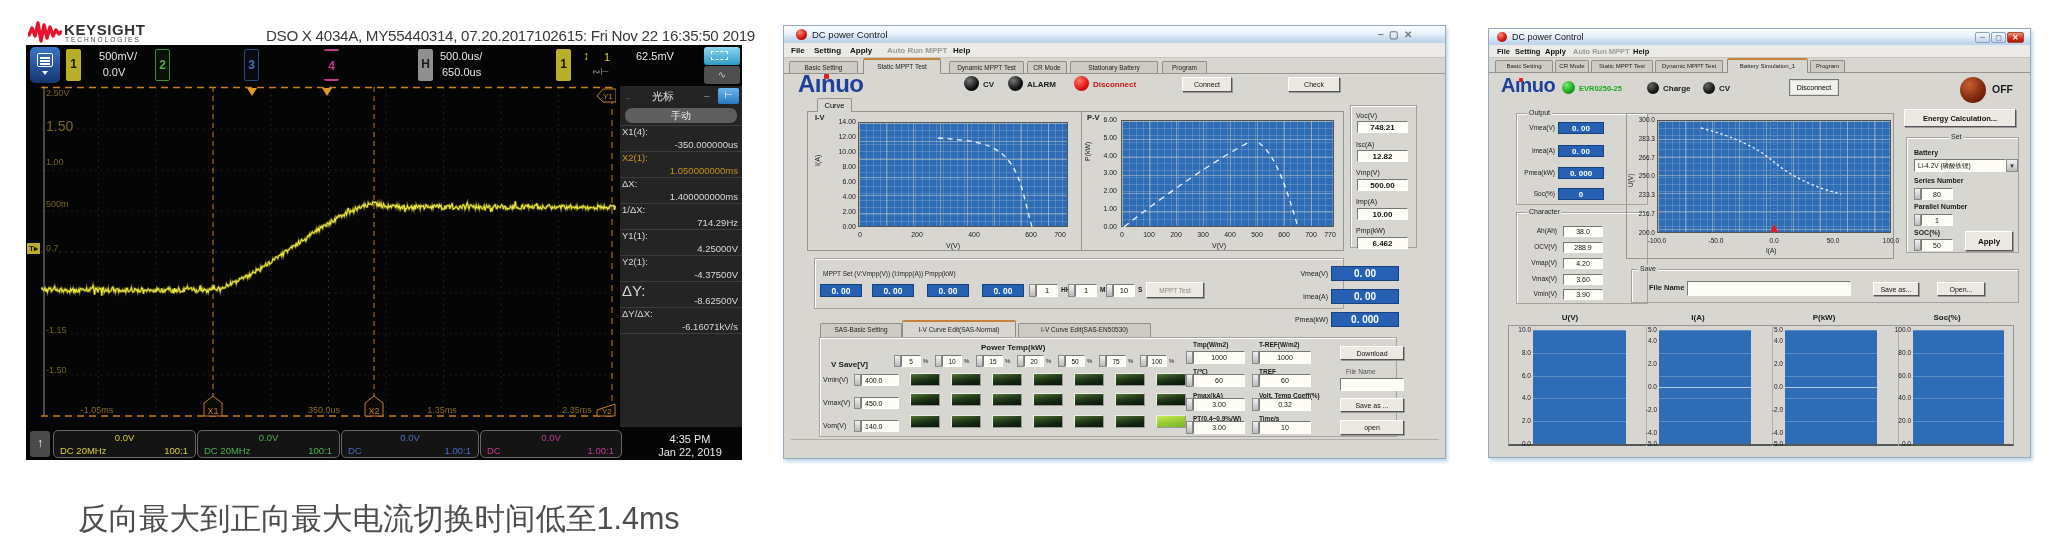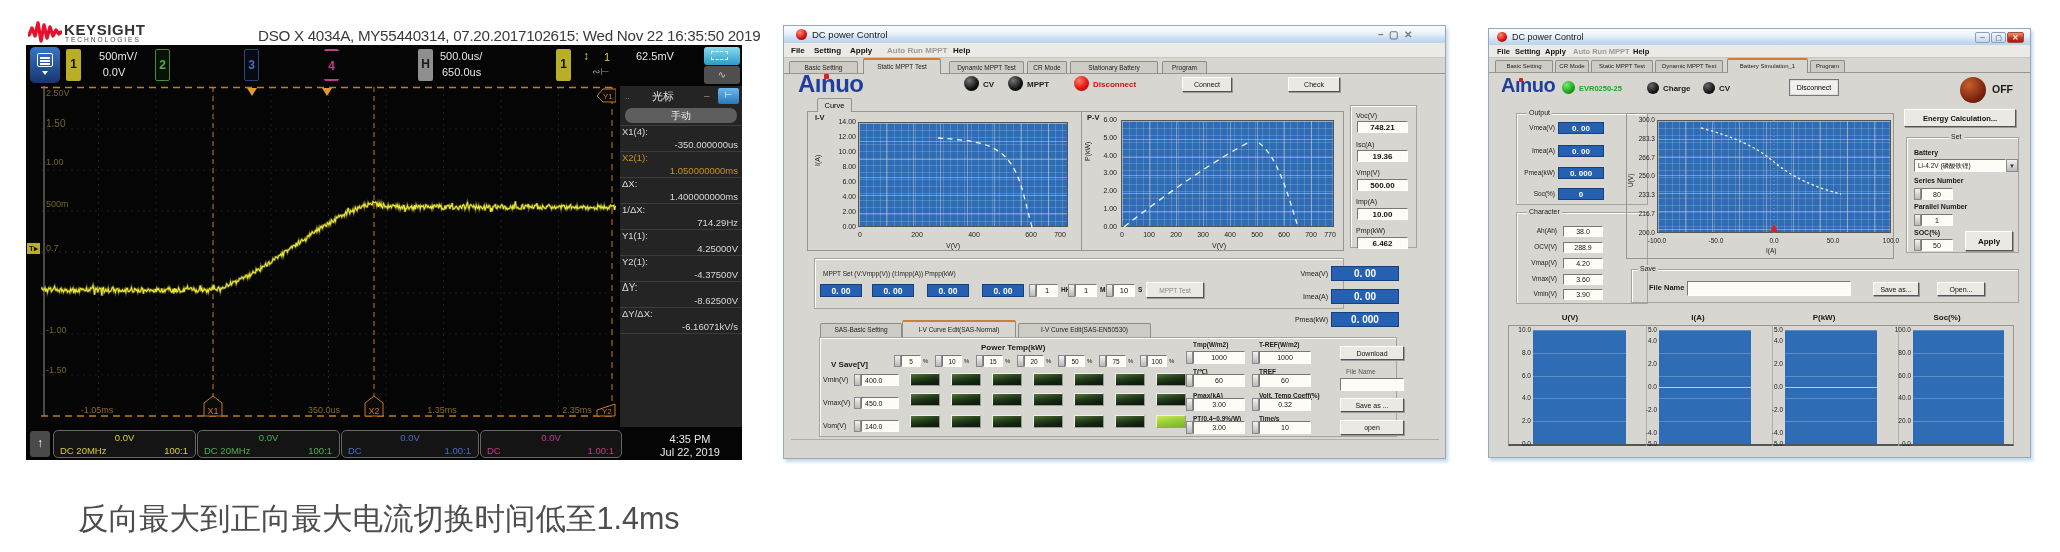--- a/index.html
+++ b/index.html
@@ -15,21 +15,21 @@
 .gbt{position:absolute;border:1px solid #999;border-top-color:#eee;border-left-color:#eee;background:linear-gradient(170deg,#57763a 0%,#27411b 38%,#122310 70%,#0b1a0a 100%)}
 .tab{position:absolute;background:#cecbc5;border:1px solid #8f8d88;border-bottom:none;text-align:center;color:#222;white-space:nowrap;overflow:hidden;border-radius:2px 2px 0 0}
 .tabon{background:#d8d6d1;border-top:2px solid #c8813c;z-index:3}
 .win{position:absolute;background:#d8d6d1;border:1px solid #96a8bc;box-shadow:2px 3px 3px rgba(150,185,215,.55)}
 </style></head><body>
 <svg class="a" style="left:28px;top:20px" width="34" height="26" viewBox="0 0 34 26">
 <path d="M1 15 L4 8 L7 16 L10 3 L13 21 L16 5 L19 18 L22 7 L25 16 L28 10 L31 14 L33 12" stroke="#e8112d" stroke-width="3.4" fill="none" stroke-linejoin="round" stroke-linecap="round"></path>
   </svg>
 <div class="t" style="left:64px;top:22px;font-size:15px;font-weight:bold;color:#333;letter-spacing:.6px">KEYSIGHT</div>
 <div class="t" style="left:65px;top:37px;font-size:6.6px;color:#4a4a4a;letter-spacing:1.95px">TECHNOLOGIES</div>
-<div class="t" style="left:258px;top:28px;width:497px;text-align:right;font-size:15.2px;color:#3a3a3a;letter-spacing:-0.3px">DSO X 4034A, MY55440314, 07.20.2017102615: Wed Nov 22 16:35:50 2019</div>
+<div class="t" style="left:258px;top:28px;width:497px;text-align:right;font-size:15.2px;color:#3a3a3a;letter-spacing:-0.3px">DSO X 4034A, MY55440314, 07.20.2017102615: Fri Nov 22 16:35:50 2019</div>
 <div class="a" style="left:26px;top:45px;width:716px;height:415px;background:#050505"></div>
 <div class="a" style="left:30px;top:47px;width:30px;height:36px;border-radius:5px;background:linear-gradient(#3a74c8,#16366e)">
     <div class="a" style="left:7px;top:6px;width:16px;height:14px;border:1.5px solid #fff;border-radius:2px"></div>
     <div class="a" style="left:10px;top:10px;width:10px;height:1.5px;background:#fff"></div>
     <div class="a" style="left:10px;top:13px;width:10px;height:1.5px;background:#fff"></div>
     <div class="a" style="left:10px;top:16px;width:10px;height:1.5px;background:#fff"></div>
     <div class="a" style="left:12px;top:24px;width:6px;height:4px;background:#fff;clip-path:polygon(0 0,100% 0,50% 100%)"></div>
   </div>
 <div class="a" style="left:66px;top:49px;width:15px;height:32px;background:#b9ae27;color:#151500;text-align:center;font-size:12px;font-weight:bold;line-height:30px;border-radius:2px">1</div>
 <div class="a" style="left:155px;top:49px;width:15px;height:32px;border:1px solid #3f8f3f;color:#4fae4f;background:#0a1208;text-align:center;font-size:12px;font-weight:bold;line-height:30px;border-radius:2px">2</div>
@@ -83,25 +83,25 @@
     <path d="M556 324 L574 318 L574 330 L556 330 Z" fill="#0a0a0a" stroke="#c27b1e"></path>
     <text x="561" y="328" fill="#c27b1e" font-size="8" font-family="Liberation Sans">Y2</text>
     <text x="56" y="327" fill="#8a6a20" font-size="9" text-anchor="middle" font-family="Liberation Sans">-1.05ms</text>
     <text x="283" y="327" fill="#8a6a20" font-size="9" text-anchor="middle" font-family="Liberation Sans">350.0us</text>
     <text x="401" y="327" fill="#8a6a20" font-size="9" text-anchor="middle" font-family="Liberation Sans">1.35ms</text>
     <text x="536" y="327" fill="#8a6a20" font-size="9" text-anchor="middle" font-family="Liberation Sans">2.35ms</text>
     <polyline points="0.0,202.3 0.8,201.9 1.6,203.4 2.4,204.1 3.2,203.2 4.0,202.0 4.8,205.6 5.6,202.7 6.4,206.1 7.2,203.5 8.0,201.8 8.8,203.0 9.6,202.2 10.4,205.5 11.2,204.4 12.0,203.4 12.8,201.9 13.6,200.3 14.4,203.7 15.2,204.4 16.0,203.0 16.8,205.0 17.6,204.4 18.4,205.8 19.2,203.0 20.0,202.2 20.8,205.2 21.6,203.9 22.4,206.1 23.2,204.4 24.0,203.1 24.8,204.5 25.6,203.8 26.4,206.1 27.2,204.8 28.0,205.0 28.8,206.4 29.6,203.0 30.4,204.8 31.2,203.5 32.0,202.2 32.8,207.3 33.6,202.8 34.4,205.8 35.2,203.8 36.0,205.8 36.8,205.7 37.6,203.6 38.4,205.8 39.2,202.3 40.0,202.7 40.8,203.9 41.6,202.9 42.4,203.0 43.2,204.3 44.0,204.9 44.8,204.6 45.6,201.9 46.4,205.3 47.2,205.4 48.0,203.5 48.8,204.6 49.6,201.9 50.4,202.4 51.2,201.9 52.0,199.6 52.8,203.3 53.6,208.7 54.4,202.3 55.2,203.3 56.0,202.2 56.8,206.4 57.6,203.9 58.4,202.1 59.2,202.9 60.0,202.4 60.8,209.6 61.6,202.3 62.4,201.7 63.2,206.3 64.0,204.9 64.8,203.4 65.6,205.3 66.4,205.3 67.2,202.7 68.0,206.3 68.8,205.5 69.6,205.2 70.4,204.1 71.2,201.7 72.0,201.2 72.8,204.9 73.6,203.7 74.4,206.3 75.2,203.4 76.0,202.7 76.8,202.6 77.6,205.9 78.4,203.9 79.2,205.4 80.0,204.8 80.8,205.4 81.6,203.9 82.4,205.4 83.2,205.4 84.0,203.5 84.8,206.1 85.6,202.4 86.4,202.3 87.2,205.5 88.0,205.6 88.8,204.8 89.6,204.2 90.4,201.7 91.2,204.7 92.0,206.1 92.8,205.8 93.6,202.6 94.4,203.0 95.2,204.4 96.0,203.6 96.8,206.0 97.6,203.8 98.4,205.9 99.2,206.0 100.0,204.2 100.8,201.7 101.6,202.5 102.4,207.7 103.2,203.9 104.0,204.3 104.8,204.1 105.6,205.4 106.4,204.3 107.2,202.9 108.0,204.0 108.8,205.2 109.6,203.7 110.4,204.0 111.2,204.9 112.0,204.2 112.8,206.1 113.6,205.8 114.4,202.8 115.2,206.1 116.0,202.3 116.8,203.7 117.6,202.8 118.4,204.8 119.2,205.9 120.0,205.0 120.8,202.3 121.6,206.2 122.4,206.2 123.2,203.9 124.0,205.6 124.8,203.7 125.6,203.2 126.4,203.1 127.2,201.7 128.0,203.7 128.8,201.9 129.6,204.1 130.4,206.3 131.2,206.3 132.0,202.9 132.8,207.5 133.6,202.2 134.4,206.0 135.2,202.8 136.0,206.0 136.8,205.0 137.6,201.9 138.4,203.6 139.2,206.1 140.0,205.4 140.8,205.7 141.6,205.7 142.4,203.2 143.2,206.0 144.0,202.2 144.8,202.7 145.6,202.4 146.4,200.3 147.2,203.1 148.0,203.0 148.8,202.5 149.6,201.7 150.4,201.7 151.2,204.2 152.0,203.9 152.8,202.1 153.6,203.7 154.4,205.6 155.2,204.0 156.0,206.3 156.8,205.6 157.6,204.7 158.4,203.3 159.2,199.4 160.0,205.2 160.8,202.4 161.6,205.6 162.4,204.8 163.2,202.8 164.0,203.8 164.8,203.7 165.6,206.2 166.4,204.2 167.2,206.2 168.0,203.3 168.8,202.5 169.6,204.0 170.4,204.0 171.2,201.1 172.0,203.6 172.8,198.8 173.6,202.5 174.4,203.5 175.2,203.8 176.0,204.5 176.8,202.0 177.6,201.1 178.4,202.8 179.2,205.5 180.0,202.2 180.8,202.7 181.6,201.3 182.4,202.2 183.2,201.9 184.0,201.9 184.8,200.8 185.6,197.9 186.4,198.9 187.2,200.4 188.0,199.3 188.8,199.2 189.6,196.1 190.4,198.8 191.2,197.6 192.0,195.4 192.8,195.8 193.6,195.5 194.4,194.9 195.2,197.6 196.0,194.8 196.8,195.6 197.6,195.0 198.4,192.5 199.2,192.8 200.0,192.6 200.8,191.0 201.6,191.6 202.4,192.9 203.2,190.9 204.0,191.2 204.8,189.3 205.6,189.2 206.4,191.8 207.2,189.2 208.0,191.0 208.8,187.8 209.6,190.0 210.4,188.1 211.2,187.4 212.0,185.4 212.8,186.5 213.6,186.8 214.4,187.1 215.2,183.1 216.0,184.4 216.8,183.3 217.6,182.9 218.4,184.4 219.2,185.2 220.0,180.6 220.8,182.5 221.6,180.3 222.4,180.2 223.2,180.5 224.0,179.3 224.8,177.3 225.6,179.9 226.4,179.8 227.2,176.6 228.0,175.8 228.8,178.3 229.6,177.2 230.4,177.1 231.2,175.2 232.0,172.6 232.8,173.7 233.6,173.9 234.4,171.0 235.2,170.8 236.0,171.1 236.8,172.2 237.6,169.7 238.4,169.4 239.2,169.2 240.0,167.7 240.8,170.1 241.6,166.9 242.4,169.4 243.2,165.4 244.0,164.7 244.8,164.2 245.6,164.3 246.4,166.2 247.2,163.8 248.0,163.7 248.8,162.4 249.6,161.6 250.4,160.5 251.2,161.9 252.0,159.7 252.8,159.3 253.6,159.5 254.4,160.6 255.2,156.7 256.0,160.3 256.8,157.4 257.6,155.0 258.4,158.1 259.2,157.3 260.0,154.3 260.8,153.4 261.6,155.0 262.4,154.6 263.2,154.2 264.0,152.8 264.8,155.0 265.6,153.2 266.4,150.2 267.2,149.5 268.0,150.7 268.8,147.7 269.6,149.2 270.4,147.2 271.2,145.8 272.0,147.1 272.8,147.3 273.6,146.1 274.4,144.6 275.2,145.9 276.0,142.7 276.8,144.8 277.6,142.6 278.4,144.8 279.2,140.7 280.0,141.7 280.8,140.3 281.6,142.0 282.4,139.3 283.2,139.3 284.0,138.4 284.8,140.1 285.6,140.3 286.4,136.8 287.2,137.2 288.0,138.9 288.8,136.2 289.6,138.0 290.4,133.8 291.2,134.7 292.0,136.2 292.8,136.2 293.6,133.1 294.4,135.1 295.2,131.0 296.0,131.9 296.8,131.3 297.6,129.5 298.4,130.5 299.2,129.2 300.0,129.1 300.8,131.1 301.6,129.1 302.4,128.7 303.2,130.2 304.0,127.6 304.8,125.9 305.6,128.6 306.4,125.1 307.2,122.0 308.0,125.2 308.8,127.4 309.6,124.5 310.4,125.5 311.2,125.6 312.0,123.4 312.8,126.6 313.6,124.2 314.4,121.4 315.2,122.9 316.0,124.4 316.8,121.3 317.6,121.9 318.4,120.4 319.2,122.3 320.0,122.1 320.8,120.1 321.6,119.9 322.4,118.5 323.2,120.9 324.0,117.9 324.8,119.9 325.6,121.0 326.4,120.8 327.2,116.9 328.0,118.3 328.8,117.9 329.6,117.6 330.4,118.4 331.2,118.8 332.0,115.7 332.8,116.2 333.6,116.6 334.4,116.0 335.2,116.5 336.0,119.8 336.8,117.4 337.6,120.9 338.4,117.5 339.2,119.8 340.0,117.4 340.8,121.1 341.6,121.9 342.4,117.6 343.2,118.9 344.0,121.1 344.8,120.3 345.6,120.8 346.4,122.3 347.2,119.1 348.0,121.6 348.8,120.4 349.6,119.6 350.4,121.5 351.2,119.6 352.0,118.8 352.8,119.5 353.6,119.6 354.4,121.2 355.2,119.1 356.0,121.2 356.8,119.0 357.6,121.9 358.4,120.0 359.2,123.2 360.0,121.3 360.8,120.6 361.6,123.4 362.4,119.5 363.2,119.6 364.0,126.0 364.8,122.5 365.6,122.8 366.4,119.4 367.2,121.6 368.0,123.0 368.8,121.6 369.6,121.0 370.4,120.0 371.2,123.0 372.0,121.0 372.8,123.2 373.6,119.2 374.4,123.3 375.2,118.9 376.0,120.5 376.8,121.6 377.6,119.4 378.4,119.7 379.2,122.7 380.0,119.5 380.8,120.5 381.6,120.4 382.4,119.8 383.2,122.9 384.0,121.8 384.8,118.8 385.6,119.2 386.4,121.2 387.2,120.1 388.0,121.4 388.8,121.8 389.6,120.7 390.4,122.5 391.2,119.7 392.0,122.3 392.8,119.5 393.6,119.1 394.4,120.7 395.2,120.7 396.0,118.8 396.8,119.0 397.6,122.3 398.4,118.9 399.2,120.4 400.0,119.3 400.8,123.4 401.6,122.5 402.4,123.3 403.2,123.2 404.0,119.4 404.8,123.1 405.6,120.3 406.4,119.4 407.2,119.9 408.0,119.3 408.8,123.0 409.6,119.9 410.4,120.1 411.2,117.0 412.0,123.1 412.8,122.9 413.6,122.4 414.4,121.1 415.2,120.3 416.0,121.3 416.8,122.8 417.6,123.4 418.4,120.5 419.2,119.9 420.0,121.4 420.8,122.3 421.6,119.4 422.4,118.8 423.2,119.8 424.0,123.3 424.8,121.8 425.6,118.6 426.4,116.6 427.2,120.7 428.0,122.9 428.8,119.7 429.6,118.7 430.4,119.2 431.2,120.3 432.0,121.4 432.8,119.6 433.6,120.9 434.4,123.1 435.2,119.3 436.0,121.7 436.8,122.4 437.6,119.9 438.4,122.8 439.2,120.3 440.0,120.7 440.8,122.1 441.6,122.9 442.4,121.4 443.2,119.7 444.0,124.5 444.8,121.6 445.6,119.3 446.4,121.5 447.2,121.7 448.0,119.4 448.8,120.0 449.6,125.9 450.4,122.0 451.2,125.3 452.0,120.8 452.8,120.8 453.6,119.1 454.4,118.8 455.2,122.2 456.0,122.7 456.8,119.9 457.6,120.7 458.4,121.1 459.2,121.7 460.0,119.6 460.8,118.7 461.6,119.7 462.4,123.1 463.2,120.2 464.0,120.2 464.8,123.0 465.6,121.9 466.4,123.3 467.2,122.6 468.0,122.7 468.8,122.1 469.6,120.1 470.4,121.6 471.2,123.0 472.0,118.7 472.8,123.1 473.6,119.3 474.4,115.3 475.2,121.6 476.0,122.1 476.8,121.4 477.6,122.5 478.4,122.9 479.2,122.8 480.0,123.1 480.8,119.6 481.6,118.8 482.4,122.5 483.2,122.6 484.0,120.0 484.8,119.1 485.6,119.6 486.4,120.6 487.2,118.0 488.0,122.0 488.8,120.1 489.6,121.0 490.4,121.6 491.2,119.9 492.0,122.3 492.8,122.0 493.6,119.6 494.4,119.0 495.2,119.4 496.0,117.3 496.8,123.3 497.6,120.9 498.4,122.4 499.2,121.0 500.0,122.6 500.8,123.1 501.6,119.6 502.4,121.0 503.2,121.7 504.0,122.4 504.8,122.4 505.6,120.3 506.4,120.5 507.2,119.0 508.0,118.7 508.8,119.9 509.6,121.0 510.4,122.8 511.2,120.8 512.0,122.2 512.8,121.7 513.6,120.2 514.4,122.6 515.2,122.2 516.0,120.7 516.8,121.4 517.6,120.8 518.4,119.7 519.2,120.0 520.0,122.6 520.8,119.3 521.6,120.2 522.4,119.4 523.2,119.5 524.0,122.1 524.8,123.2 525.6,120.4 526.4,122.4 527.2,120.7 528.0,121.7 528.8,119.6 529.6,118.8 530.4,122.4 531.2,121.0 532.0,120.8 532.8,121.5 533.6,122.2 534.4,120.7 535.2,122.2 536.0,119.7 536.8,122.8 537.6,122.0 538.4,121.9 539.2,120.8 540.0,121.6 540.8,120.6 541.6,122.0 542.4,119.8 543.2,120.8 544.0,120.6 544.8,123.1 545.6,121.7 546.4,120.5 547.2,123.3 548.0,121.5 548.8,122.4 549.6,121.1 550.4,121.4 551.2,122.0 552.0,121.7 552.8,121.1 553.6,123.2 554.4,121.9 555.2,122.3 556.0,123.3 556.8,118.9 557.6,120.5 558.4,120.0 559.2,122.0 560.0,119.9 560.8,122.2 561.6,121.1 562.4,122.4 563.2,119.6 564.0,122.3 564.8,121.6 565.6,121.3 566.4,123.2 567.2,121.7 568.0,122.5 568.8,120.0 569.6,119.2 570.4,120.3 571.2,119.9 572.0,119.8 572.8,119.5 573.6,123.8 574.4,119.8" fill="none" stroke="#e8e436" stroke-width="2.6" opacity="0.35"></polyline>
     <polyline points="0.0,202.3 0.8,201.9 1.6,203.4 2.4,204.1 3.2,203.2 4.0,202.0 4.8,205.6 5.6,202.7 6.4,206.1 7.2,203.5 8.0,201.8 8.8,203.0 9.6,202.2 10.4,205.5 11.2,204.4 12.0,203.4 12.8,201.9 13.6,200.3 14.4,203.7 15.2,204.4 16.0,203.0 16.8,205.0 17.6,204.4 18.4,205.8 19.2,203.0 20.0,202.2 20.8,205.2 21.6,203.9 22.4,206.1 23.2,204.4 24.0,203.1 24.8,204.5 25.6,203.8 26.4,206.1 27.2,204.8 28.0,205.0 28.8,206.4 29.6,203.0 30.4,204.8 31.2,203.5 32.0,202.2 32.8,207.3 33.6,202.8 34.4,205.8 35.2,203.8 36.0,205.8 36.8,205.7 37.6,203.6 38.4,205.8 39.2,202.3 40.0,202.7 40.8,203.9 41.6,202.9 42.4,203.0 43.2,204.3 44.0,204.9 44.8,204.6 45.6,201.9 46.4,205.3 47.2,205.4 48.0,203.5 48.8,204.6 49.6,201.9 50.4,202.4 51.2,201.9 52.0,199.6 52.8,203.3 53.6,208.7 54.4,202.3 55.2,203.3 56.0,202.2 56.8,206.4 57.6,203.9 58.4,202.1 59.2,202.9 60.0,202.4 60.8,209.6 61.6,202.3 62.4,201.7 63.2,206.3 64.0,204.9 64.8,203.4 65.6,205.3 66.4,205.3 67.2,202.7 68.0,206.3 68.8,205.5 69.6,205.2 70.4,204.1 71.2,201.7 72.0,201.2 72.8,204.9 73.6,203.7 74.4,206.3 75.2,203.4 76.0,202.7 76.8,202.6 77.6,205.9 78.4,203.9 79.2,205.4 80.0,204.8 80.8,205.4 81.6,203.9 82.4,205.4 83.2,205.4 84.0,203.5 84.8,206.1 85.6,202.4 86.4,202.3 87.2,205.5 88.0,205.6 88.8,204.8 89.6,204.2 90.4,201.7 91.2,204.7 92.0,206.1 92.8,205.8 93.6,202.6 94.4,203.0 95.2,204.4 96.0,203.6 96.8,206.0 97.6,203.8 98.4,205.9 99.2,206.0 100.0,204.2 100.8,201.7 101.6,202.5 102.4,207.7 103.2,203.9 104.0,204.3 104.8,204.1 105.6,205.4 106.4,204.3 107.2,202.9 108.0,204.0 108.8,205.2 109.6,203.7 110.4,204.0 111.2,204.9 112.0,204.2 112.8,206.1 113.6,205.8 114.4,202.8 115.2,206.1 116.0,202.3 116.8,203.7 117.6,202.8 118.4,204.8 119.2,205.9 120.0,205.0 120.8,202.3 121.6,206.2 122.4,206.2 123.2,203.9 124.0,205.6 124.8,203.7 125.6,203.2 126.4,203.1 127.2,201.7 128.0,203.7 128.8,201.9 129.6,204.1 130.4,206.3 131.2,206.3 132.0,202.9 132.8,207.5 133.6,202.2 134.4,206.0 135.2,202.8 136.0,206.0 136.8,205.0 137.6,201.9 138.4,203.6 139.2,206.1 140.0,205.4 140.8,205.7 141.6,205.7 142.4,203.2 143.2,206.0 144.0,202.2 144.8,202.7 145.6,202.4 146.4,200.3 147.2,203.1 148.0,203.0 148.8,202.5 149.6,201.7 150.4,201.7 151.2,204.2 152.0,203.9 152.8,202.1 153.6,203.7 154.4,205.6 155.2,204.0 156.0,206.3 156.8,205.6 157.6,204.7 158.4,203.3 159.2,199.4 160.0,205.2 160.8,202.4 161.6,205.6 162.4,204.8 163.2,202.8 164.0,203.8 164.8,203.7 165.6,206.2 166.4,204.2 167.2,206.2 168.0,203.3 168.8,202.5 169.6,204.0 170.4,204.0 171.2,201.1 172.0,203.6 172.8,198.8 173.6,202.5 174.4,203.5 175.2,203.8 176.0,204.5 176.8,202.0 177.6,201.1 178.4,202.8 179.2,205.5 180.0,202.2 180.8,202.7 181.6,201.3 182.4,202.2 183.2,201.9 184.0,201.9 184.8,200.8 185.6,197.9 186.4,198.9 187.2,200.4 188.0,199.3 188.8,199.2 189.6,196.1 190.4,198.8 191.2,197.6 192.0,195.4 192.8,195.8 193.6,195.5 194.4,194.9 195.2,197.6 196.0,194.8 196.8,195.6 197.6,195.0 198.4,192.5 199.2,192.8 200.0,192.6 200.8,191.0 201.6,191.6 202.4,192.9 203.2,190.9 204.0,191.2 204.8,189.3 205.6,189.2 206.4,191.8 207.2,189.2 208.0,191.0 208.8,187.8 209.6,190.0 210.4,188.1 211.2,187.4 212.0,185.4 212.8,186.5 213.6,186.8 214.4,187.1 215.2,183.1 216.0,184.4 216.8,183.3 217.6,182.9 218.4,184.4 219.2,185.2 220.0,180.6 220.8,182.5 221.6,180.3 222.4,180.2 223.2,180.5 224.0,179.3 224.8,177.3 225.6,179.9 226.4,179.8 227.2,176.6 228.0,175.8 228.8,178.3 229.6,177.2 230.4,177.1 231.2,175.2 232.0,172.6 232.8,173.7 233.6,173.9 234.4,171.0 235.2,170.8 236.0,171.1 236.8,172.2 237.6,169.7 238.4,169.4 239.2,169.2 240.0,167.7 240.8,170.1 241.6,166.9 242.4,169.4 243.2,165.4 244.0,164.7 244.8,164.2 245.6,164.3 246.4,166.2 247.2,163.8 248.0,163.7 248.8,162.4 249.6,161.6 250.4,160.5 251.2,161.9 252.0,159.7 252.8,159.3 253.6,159.5 254.4,160.6 255.2,156.7 256.0,160.3 256.8,157.4 257.6,155.0 258.4,158.1 259.2,157.3 260.0,154.3 260.8,153.4 261.6,155.0 262.4,154.6 263.2,154.2 264.0,152.8 264.8,155.0 265.6,153.2 266.4,150.2 267.2,149.5 268.0,150.7 268.8,147.7 269.6,149.2 270.4,147.2 271.2,145.8 272.0,147.1 272.8,147.3 273.6,146.1 274.4,144.6 275.2,145.9 276.0,142.7 276.8,144.8 277.6,142.6 278.4,144.8 279.2,140.7 280.0,141.7 280.8,140.3 281.6,142.0 282.4,139.3 283.2,139.3 284.0,138.4 284.8,140.1 285.6,140.3 286.4,136.8 287.2,137.2 288.0,138.9 288.8,136.2 289.6,138.0 290.4,133.8 291.2,134.7 292.0,136.2 292.8,136.2 293.6,133.1 294.4,135.1 295.2,131.0 296.0,131.9 296.8,131.3 297.6,129.5 298.4,130.5 299.2,129.2 300.0,129.1 300.8,131.1 301.6,129.1 302.4,128.7 303.2,130.2 304.0,127.6 304.8,125.9 305.6,128.6 306.4,125.1 307.2,122.0 308.0,125.2 308.8,127.4 309.6,124.5 310.4,125.5 311.2,125.6 312.0,123.4 312.8,126.6 313.6,124.2 314.4,121.4 315.2,122.9 316.0,124.4 316.8,121.3 317.6,121.9 318.4,120.4 319.2,122.3 320.0,122.1 320.8,120.1 321.6,119.9 322.4,118.5 323.2,120.9 324.0,117.9 324.8,119.9 325.6,121.0 326.4,120.8 327.2,116.9 328.0,118.3 328.8,117.9 329.6,117.6 330.4,118.4 331.2,118.8 332.0,115.7 332.8,116.2 333.6,116.6 334.4,116.0 335.2,116.5 336.0,119.8 336.8,117.4 337.6,120.9 338.4,117.5 339.2,119.8 340.0,117.4 340.8,121.1 341.6,121.9 342.4,117.6 343.2,118.9 344.0,121.1 344.8,120.3 345.6,120.8 346.4,122.3 347.2,119.1 348.0,121.6 348.8,120.4 349.6,119.6 350.4,121.5 351.2,119.6 352.0,118.8 352.8,119.5 353.6,119.6 354.4,121.2 355.2,119.1 356.0,121.2 356.8,119.0 357.6,121.9 358.4,120.0 359.2,123.2 360.0,121.3 360.8,120.6 361.6,123.4 362.4,119.5 363.2,119.6 364.0,126.0 364.8,122.5 365.6,122.8 366.4,119.4 367.2,121.6 368.0,123.0 368.8,121.6 369.6,121.0 370.4,120.0 371.2,123.0 372.0,121.0 372.8,123.2 373.6,119.2 374.4,123.3 375.2,118.9 376.0,120.5 376.8,121.6 377.6,119.4 378.4,119.7 379.2,122.7 380.0,119.5 380.8,120.5 381.6,120.4 382.4,119.8 383.2,122.9 384.0,121.8 384.8,118.8 385.6,119.2 386.4,121.2 387.2,120.1 388.0,121.4 388.8,121.8 389.6,120.7 390.4,122.5 391.2,119.7 392.0,122.3 392.8,119.5 393.6,119.1 394.4,120.7 395.2,120.7 396.0,118.8 396.8,119.0 397.6,122.3 398.4,118.9 399.2,120.4 400.0,119.3 400.8,123.4 401.6,122.5 402.4,123.3 403.2,123.2 404.0,119.4 404.8,123.1 405.6,120.3 406.4,119.4 407.2,119.9 408.0,119.3 408.8,123.0 409.6,119.9 410.4,120.1 411.2,117.0 412.0,123.1 412.8,122.9 413.6,122.4 414.4,121.1 415.2,120.3 416.0,121.3 416.8,122.8 417.6,123.4 418.4,120.5 419.2,119.9 420.0,121.4 420.8,122.3 421.6,119.4 422.4,118.8 423.2,119.8 424.0,123.3 424.8,121.8 425.6,118.6 426.4,116.6 427.2,120.7 428.0,122.9 428.8,119.7 429.6,118.7 430.4,119.2 431.2,120.3 432.0,121.4 432.8,119.6 433.6,120.9 434.4,123.1 435.2,119.3 436.0,121.7 436.8,122.4 437.6,119.9 438.4,122.8 439.2,120.3 440.0,120.7 440.8,122.1 441.6,122.9 442.4,121.4 443.2,119.7 444.0,124.5 444.8,121.6 445.6,119.3 446.4,121.5 447.2,121.7 448.0,119.4 448.8,120.0 449.6,125.9 450.4,122.0 451.2,125.3 452.0,120.8 452.8,120.8 453.6,119.1 454.4,118.8 455.2,122.2 456.0,122.7 456.8,119.9 457.6,120.7 458.4,121.1 459.2,121.7 460.0,119.6 460.8,118.7 461.6,119.7 462.4,123.1 463.2,120.2 464.0,120.2 464.8,123.0 465.6,121.9 466.4,123.3 467.2,122.6 468.0,122.7 468.8,122.1 469.6,120.1 470.4,121.6 471.2,123.0 472.0,118.7 472.8,123.1 473.6,119.3 474.4,115.3 475.2,121.6 476.0,122.1 476.8,121.4 477.6,122.5 478.4,122.9 479.2,122.8 480.0,123.1 480.8,119.6 481.6,118.8 482.4,122.5 483.2,122.6 484.0,120.0 484.8,119.1 485.6,119.6 486.4,120.6 487.2,118.0 488.0,122.0 488.8,120.1 489.6,121.0 490.4,121.6 491.2,119.9 492.0,122.3 492.8,122.0 493.6,119.6 494.4,119.0 495.2,119.4 496.0,117.3 496.8,123.3 497.6,120.9 498.4,122.4 499.2,121.0 500.0,122.6 500.8,123.1 501.6,119.6 502.4,121.0 503.2,121.7 504.0,122.4 504.8,122.4 505.6,120.3 506.4,120.5 507.2,119.0 508.0,118.7 508.8,119.9 509.6,121.0 510.4,122.8 511.2,120.8 512.0,122.2 512.8,121.7 513.6,120.2 514.4,122.6 515.2,122.2 516.0,120.7 516.8,121.4 517.6,120.8 518.4,119.7 519.2,120.0 520.0,122.6 520.8,119.3 521.6,120.2 522.4,119.4 523.2,119.5 524.0,122.1 524.8,123.2 525.6,120.4 526.4,122.4 527.2,120.7 528.0,121.7 528.8,119.6 529.6,118.8 530.4,122.4 531.2,121.0 532.0,120.8 532.8,121.5 533.6,122.2 534.4,120.7 535.2,122.2 536.0,119.7 536.8,122.8 537.6,122.0 538.4,121.9 539.2,120.8 540.0,121.6 540.8,120.6 541.6,122.0 542.4,119.8 543.2,120.8 544.0,120.6 544.8,123.1 545.6,121.7 546.4,120.5 547.2,123.3 548.0,121.5 548.8,122.4 549.6,121.1 550.4,121.4 551.2,122.0 552.0,121.7 552.8,121.1 553.6,123.2 554.4,121.9 555.2,122.3 556.0,123.3 556.8,118.9 557.6,120.5 558.4,120.0 559.2,122.0 560.0,119.9 560.8,122.2 561.6,121.1 562.4,122.4 563.2,119.6 564.0,122.3 564.8,121.6 565.6,121.3 566.4,123.2 567.2,121.7 568.0,122.5 568.8,120.0 569.6,119.2 570.4,120.3 571.2,119.9 572.0,119.8 572.8,119.5 573.6,123.8 574.4,119.8" fill="none" stroke="#ece73c" stroke-width="1.1"></polyline>
   </svg>
 <div class="t" style="left:46px;top:89px;font-size:9px;color:#756526">2.50V</div>
-<div class="t" style="left:46px;top:119px;font-size:10px;color:#756526">1.50</div>
+<div class="t" style="left:46px;top:119px;font-size:14px;color:#756526">1.50</div>
 <div class="t" style="left:46px;top:158px;font-size:9px;color:#756526">1.00</div>
 <div class="t" style="left:46px;top:200px;font-size:9px;color:#756526">500m</div>
 <div class="t" style="left:46px;top:244px;font-size:9px;color:#756526">0.7</div>
-<div class="t" style="left:46px;top:326px;font-size:9px;color:#756526">-1.00</div>
+<div class="t" style="left:46px;top:326px;font-size:9px;color:#756526">-1.15</div>
 <div class="t" style="left:46px;top:366px;font-size:9px;color:#756526">-1.50</div>
 <div class="a" style="left:27px;top:243px;width:13px;height:11px;background:#b9ae27;color:#151500;font-size:8px;font-weight:bold;text-align:center;line-height:11px">T▸</div>
 <div class="a" style="left:619px;top:86px;width:123px;height:341px;background:#242424;border-left:1px solid #000"></div>
 <div class="t" style="left:625px;top:92px;font-size:9px;color:#8a8a8a">..</div>
 <div class="t" style="left:652px;top:91px;font-size:11px;color:#e0e0e0">光标</div>
 <div class="t" style="left:704px;top:91px;font-size:10px;color:#8a8a8a">–</div>
 <div class="a" style="left:718px;top:88px;width:21px;height:16px;border-radius:2px;background:linear-gradient(#6cb8ec,#2a77bf);color:#fff;font-size:9px;text-align:center;line-height:15px">⊢</div>
 <div class="a" style="left:625px;top:108px;width:112px;height:15px;border-radius:7px;background:#5e5e5e;color:#f0f0f0;font-size:10px;text-align:center;line-height:15px">手动</div>
 <div class="a" style="left:620px;top:125px;width:122px;height:1px;background:#3c3c3c"></div>
 <div class="t" style="left:622px;top:127px;font-size:9.5px;color:#d8d8d8">X1(4):</div>
@@ -115,21 +115,21 @@
 <div class="a" style="left:620px;top:203px;width:122px;height:1px;background:#3c3c3c"></div>
 <div class="t" style="left:622px;top:205px;font-size:9.5px;color:#d8d8d8">1/ΔX:</div>
 <div class="t tr" style="left:622px;top:218px;width:116px;font-size:9.5px;color:#d8d8d8">714.29Hz</div>
 <div class="a" style="left:620px;top:229px;width:122px;height:1px;background:#3c3c3c"></div>
 <div class="t" style="left:622px;top:231px;font-size:9.5px;color:#d8d8d8">Y1(1):</div>
 <div class="t tr" style="left:622px;top:244px;width:116px;font-size:9.5px;color:#d8d8d8">4.25000V</div>
 <div class="a" style="left:620px;top:255px;width:122px;height:1px;background:#3c3c3c"></div>
 <div class="t" style="left:622px;top:257px;font-size:9.5px;color:#d8d8d8">Y2(1):</div>
 <div class="t tr" style="left:622px;top:270px;width:116px;font-size:9.5px;color:#d8d8d8">-4.37500V</div>
 <div class="a" style="left:620px;top:281px;width:122px;height:1px;background:#3c3c3c"></div>
-<div class="t" style="left:622px;top:283px;font-size:10px;color:#d8d8d8">ΔY:</div>
+<div class="t" style="left:622px;top:283px;font-size:15px;color:#d8d8d8">ΔY:</div>
 <div class="t tr" style="left:622px;top:296px;width:116px;font-size:9.5px;color:#d8d8d8">-8.62500V</div>
 <div class="a" style="left:620px;top:307px;width:122px;height:1px;background:#3c3c3c"></div>
 <div class="t" style="left:622px;top:309px;font-size:9.5px;color:#d8d8d8">ΔY/ΔX:</div>
 <div class="t tr" style="left:622px;top:322px;width:116px;font-size:9.5px;color:#d8d8d8">-6.16071kV/s</div>
 <div class="a" style="left:620px;top:333px;width:122px;height:1px;background:#3c3c3c"></div>
 <div class="a" style="left:30px;top:431px;width:20px;height:26px;border-radius:3px;background:#4a4a4a;color:#fff;font-size:12px;text-align:center;line-height:25px">↑</div>
 <div class="a" style="left:53px;top:430px;width:143px;height:28px;border:1px solid #666;border-radius:5px;background:#141414"></div>
 <div class="t" style="left:53px;top:433px;width:143px;text-align:center;font-size:9.5px;color:#d8cc30">0.0V</div>
 <div class="t" style="left:60px;top:446px;font-size:9.5px;color:#d8cc30">DC 20MHz</div>
 <div class="t tr" style="left:53px;top:446px;width:135px;font-size:9.5px;color:#d8cc30">100:1</div>
@@ -139,21 +139,21 @@
 <div class="t tr" style="left:197px;top:446px;width:135px;font-size:9.5px;color:#4fae4f">100:1</div>
 <div class="a" style="left:341px;top:430px;width:138px;height:28px;border:1px solid #666;border-radius:5px;background:#141414"></div>
 <div class="t" style="left:341px;top:433px;width:138px;text-align:center;font-size:9.5px;color:#4a6cc0">0.0V</div>
 <div class="t" style="left:348px;top:446px;font-size:9.5px;color:#4a6cc0">DC</div>
 <div class="t tr" style="left:341px;top:446px;width:130px;font-size:9.5px;color:#4a6cc0">1.00:1</div>
 <div class="a" style="left:480px;top:430px;width:142px;height:28px;border:1px solid #666;border-radius:5px;background:#141414"></div>
 <div class="t" style="left:480px;top:433px;width:142px;text-align:center;font-size:9.5px;color:#c03a8c">0.0V</div>
 <div class="t" style="left:487px;top:446px;font-size:9.5px;color:#c03a8c">DC</div>
 <div class="t tr" style="left:480px;top:446px;width:134px;font-size:9.5px;color:#c03a8c">1.00:1</div>
 <div class="t" style="left:640px;top:434px;width:100px;text-align:center;font-size:11px;color:#e8e8e8">4:35 PM</div>
-<div class="t" style="left:640px;top:447px;width:100px;text-align:center;font-size:11px;color:#e8e8e8">Jul 22, 2019</div>
+<div class="t" style="left:640px;top:447px;width:100px;text-align:center;font-size:11px;color:#e8e8e8">Jan 22, 2019</div>
 <div class="t" style="left:78px;top:503px;font-size:30.5px;color:#4d4d4d">反向最大到正向最大电流切换时间低至1.4ms</div>
 <div class="win" style="left:783px;top:25px;width:663px;height:434px">
 <div class="a" style="left:0;top:0;width:661px;height:17px;background:linear-gradient(180deg,#fbfdff 0%,#e8f1fa 45%,#c9dcf0 75%,#bcd3ec 100%)"></div>
 <div class="led" style="left:12px;top:3px;width:11px;height:11px;background:radial-gradient(circle at 35% 30%,#ff8a70,#d01010 60%,#8a0808)"></div>
 <div class="t" style="left:28px;top:4px;font-size:9.5px;color:#1a1a1a">DC power Control</div>
 <div class="t" style="left:594px;top:4px;font-size:10px;color:#777;font-weight:bold">– &nbsp;▢ &nbsp;✕</div>
 <div class="a" style="left:0;top:17px;width:661px;height:15px;background:#eceae6;border-bottom:1px solid #c8c6c0"></div>
 <div class="t" style="left:7px;top:21px;font-size:8px;font-weight:bold;color:#111">File</div>
 <div class="t" style="left:30px;top:21px;font-size:8px;font-weight:bold;color:#111">Setting</div>
 <div class="t" style="left:66px;top:21px;font-size:8px;font-weight:bold;color:#111">Apply</div>
@@ -164,21 +164,21 @@
 <div class="tab tabon" style="left:79px;top:32px;width:78px;height:16px;font-size:6.5px;line-height:14px">Static MPPT Test</div>
 <div class="tab" style="left:165px;top:35px;width:75px;height:13px;font-size:6.5px;line-height:11px">Dynamic MPPT Test</div>
 <div class="tab" style="left:243px;top:35px;width:40px;height:13px;font-size:6.5px;line-height:11px">CR Mode</div>
 <div class="tab" style="left:286px;top:35px;width:88px;height:13px;font-size:6.5px;line-height:11px">Stationary Battery</div>
 <div class="tab" style="left:378px;top:35px;width:45px;height:13px;font-size:6.5px;line-height:11px">Program</div>
 <div class="t" style="left:14px;top:46px;font-size:24px;font-weight:bold;color:#1e3f9b;letter-spacing:-.5px">Aınuo</div>
 <div class="a" style="left:40px;top:48px;width:4.5px;height:4.5px;background:#d42020;border-radius:1px"></div>
 <div class="led" style="left:180px;top:50px;width:15px;height:15px;background:radial-gradient(circle at 35% 30%,#777,#0a0a0a 65%)"></div>
 <div class="t" style="left:199px;top:55px;font-size:8px;font-weight:bold">CV</div>
 <div class="led" style="left:224px;top:50px;width:15px;height:15px;background:radial-gradient(circle at 35% 30%,#777,#0a0a0a 65%)"></div>
-<div class="t" style="left:243px;top:55px;font-size:8px;font-weight:bold">MPPT</div>
+<div class="t" style="left:243px;top:55px;font-size:8px;font-weight:bold">ALARM</div>
 <div class="led" style="left:290px;top:50px;width:15px;height:15px;background:radial-gradient(circle at 35% 30%,#ff7a60,#e01010 60%,#900)"></div>
 <div class="t" style="left:309px;top:55px;font-size:8px;font-weight:bold;color:#cc1212">Disconnect</div>
 <div class="bev" style="left:398px;top:51px;width:50px;height:15px;font-size:7px;line-height:14px">Connect</div>
 <div class="bev" style="left:504px;top:51px;width:52px;height:15px;font-size:7px;line-height:14px">Check</div>
 <div class="a" style="left:33px;top:72px;width:35px;height:14px;background:#d8d6d1;border:1px solid #979590;border-bottom:none;font-size:7.5px;text-align:center;line-height:13px;border-radius:2px 2px 0 0;z-index:2">Curve</div>
 <div class="a" style="left:23px;top:85px;width:537px;height:140px;border:1px solid #979590"></div>
 <div class="a" style="left:297px;top:85px;width:1px;height:140px;background:#979590"></div>
 <div class="t" style="left:31px;top:88px;font-size:7.5px;font-weight:bold">I-V</div>
 <div class="t" style="left:303px;top:88px;font-size:7.5px;font-weight:bold">P-V</div>
 <div class="a" style="left:74px;top:96px;width:210px;height:105px;background-color:#2e6cb5;background-image:repeating-linear-gradient(to right,rgba(255,255,255,.16) 0 1px,transparent 1px 7px),repeating-linear-gradient(to bottom,rgba(255,255,255,.16) 0 1px,transparent 1px 7px),repeating-linear-gradient(to right,rgba(190,195,185,.55) 0 1px,transparent 1px 27px),repeating-linear-gradient(to bottom,rgba(190,195,185,.55) 0 1px,transparent 1px 18px);border:1px solid #555"></div>
@@ -218,21 +218,21 @@
 <div class="t" style="left:300px;top:135px;font-size:7px;transform:rotate(-90deg);transform-origin:left top">P(kW)</div>
 <svg class="a" style="left:23px;top:85px" width="537" height="167" viewBox="0 0 537 167">
 <path d="M131 27 C160 29 180 31 194 42 C214 58 216 85 225 116" fill="none" stroke="#f0f4ff" stroke-width="1.3" stroke-dasharray="5 4.5"></path>
 <path d="M317 116 C360 82 410 48 444 30" fill="none" stroke="#f0f4ff" stroke-width="1.3" stroke-dasharray="6 5"></path>
 <path d="M452 32 C470 45 480 80 491 116" fill="none" stroke="#f0f4ff" stroke-width="1.3" stroke-dasharray="5 4.5"></path>
 </svg>
 <div class="gb" style="left:566px;top:79px;width:67px;height:143px"></div>
 <div class="t" style="left:572px;top:86px;font-size:7px">Voc(V)</div>
 <div class="inp" style="left:573px;top:95px;width:51px;height:12px;font-size:8px;font-weight:bold;line-height:11px">748.21</div>
 <div class="t" style="left:572px;top:115px;font-size:7px">Isc(A)</div>
-<div class="inp" style="left:573px;top:124px;width:51px;height:12px;font-size:8px;font-weight:bold;line-height:11px">19.36</div>
+<div class="inp" style="left:573px;top:124px;width:51px;height:12px;font-size:8px;font-weight:bold;line-height:11px">12.82</div>
 <div class="t" style="left:572px;top:143px;font-size:7px">Vmp(V)</div>
 <div class="inp" style="left:573px;top:153px;width:51px;height:12px;font-size:8px;font-weight:bold;line-height:11px">500.00</div>
 <div class="t" style="left:572px;top:172px;font-size:7px">Imp(A)</div>
 <div class="inp" style="left:573px;top:182px;width:51px;height:12px;font-size:8px;font-weight:bold;line-height:11px">10.00</div>
 <div class="t" style="left:572px;top:201px;font-size:7px">Pmp(kW)</div>
 <div class="inp" style="left:573px;top:211px;width:51px;height:12px;font-size:8px;font-weight:bold;line-height:11px">6.462</div>
 <div class="gb" style="left:30px;top:232px;width:530px;height:51px"></div>
 <div class="t" style="left:39px;top:245px;font-size:6.5px;color:#222">MPPT Set (V:Vmpp(V)) (I:Impp(A))  Pmpp(kW)</div>
 <div class="blu" style="left:36px;top:258px;width:42px;height:13px;font-size:8.5px;line-height:12px">0. 00</div>
 <div class="blu" style="left:88px;top:258px;width:42px;height:13px;font-size:8.5px;line-height:12px">0. 00</div>

